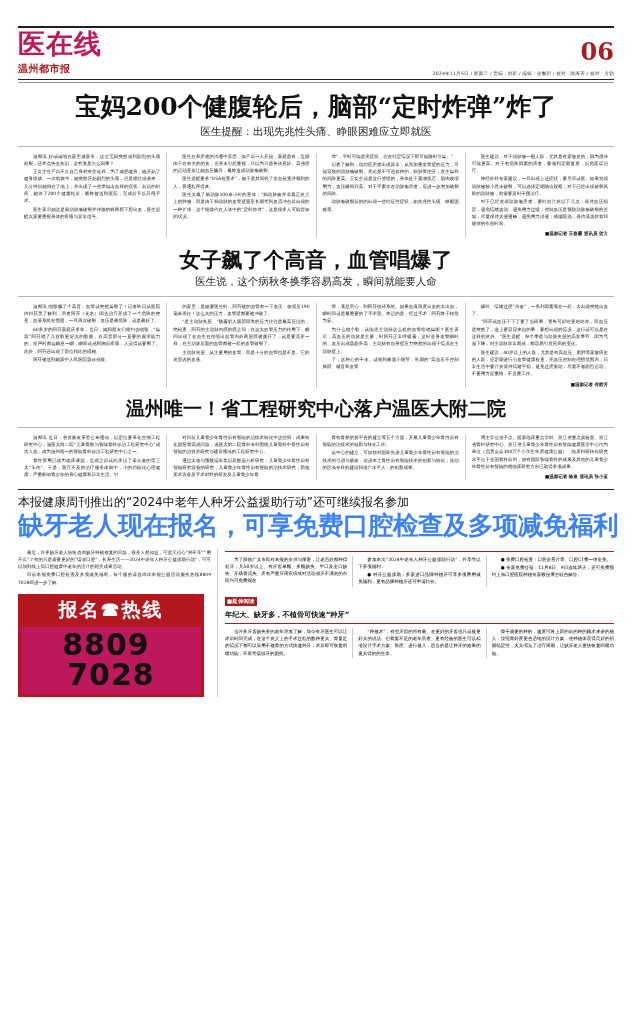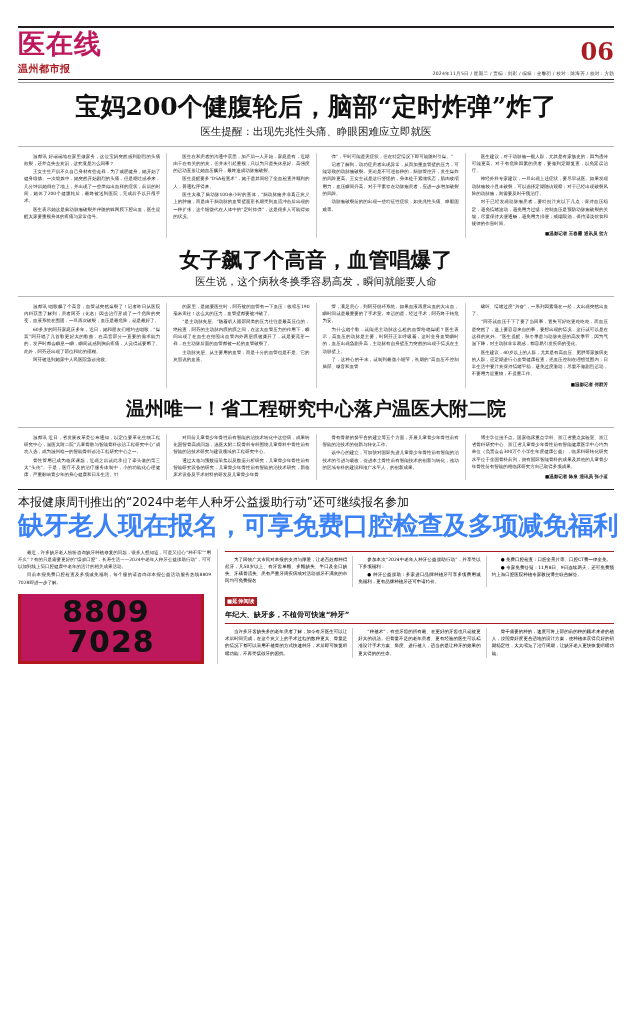--- a/index.html
+++ b/index.html
@@ -219,20 +219,21 @@
 
     <div class="ad-body">
 
       <div class="ad-left">
         <div class="ad-col-text">
           <p>最近，许多缺牙老人纷纷咨询缺牙种植修复的问题，很多人想知道，可是又担心“种不牢”“用不久”？有的只是需要更好的“镶假口腔”，长寿生活——2024中老年人种牙公益援助行动”，可可以加到线上简口腔健康中老年的活计的相关成果活动。</p>
           <p>目前本报免费口腔检查及多项减免福利，每个服的请咨询详本报公益活动服务热线8809 7028即进一步了解。</p>
         </div>
 
         <div class="hotline">
+          <div class="hotline-head">报名☎热线</div>
           <div class="hotline-num-wrap">
             <div class="hotline-num">
               <span>8809</span><span class="gap"></span><span>7028</span>
             </div>
           </div>
         </div>
       </div>
 
       <div class="ad-right">
 

